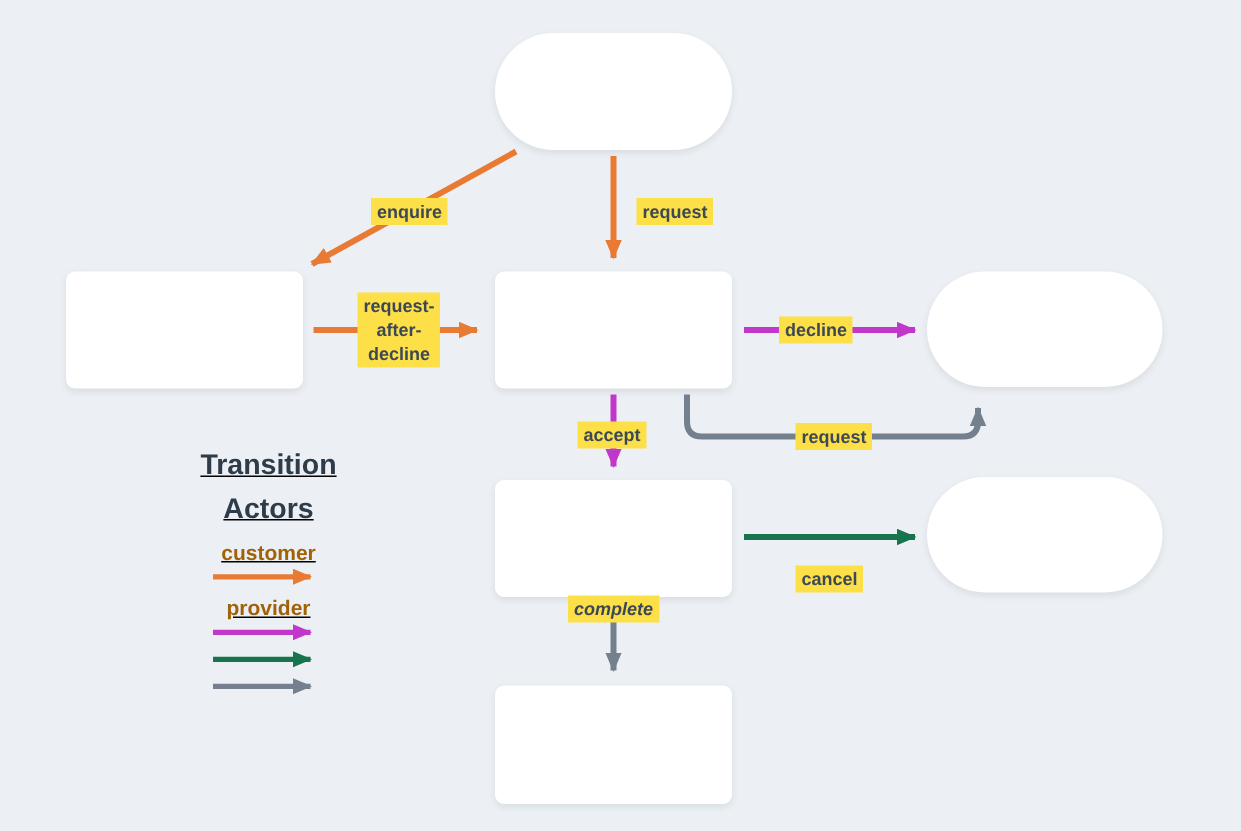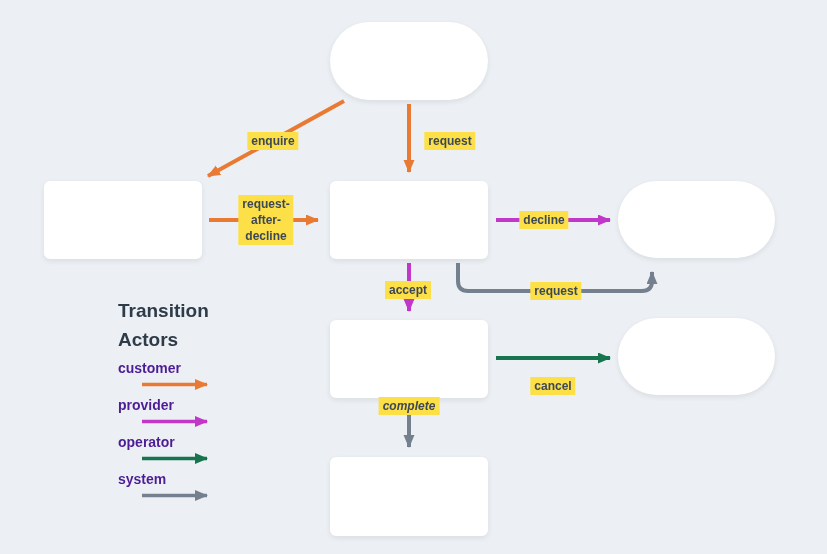--- a/index.html
+++ b/index.html
@@ -33,31 +33,32 @@
     font-weight:700;
     padding:1px 4px;
     white-space:nowrap;
     text-align:center;
     line-height:16px;
   }
   .legend{
     position:absolute;
     left:118px;top:296px;
     width:122px;
-    text-align:left;
+    text-align:center;
+    text-decoration:underline;
   }
   .legend-title{
     color:#2E3B49;
     font-size:19px;
     font-weight:700;
     line-height:29px;
   }
   .legend-item{margin-top:5px;}
   .legend-item-label{
-    color:#4c1d95;
+    color:#a16207;
     font-size:14px;
     font-weight:700;
     line-height:18px;
     margin-bottom:1px;
   }
   .legend-arrow{display:block;margin:0 auto;}
 </style>
 </head>
 <body>
 
@@ -124,27 +125,25 @@
     </div>
 
     <div class="legend-item">
       <div class="legend-item-label">provider</div>
       <svg class="legend-arrow" width="80" height="13">
         <line x1="3" y1="6.5" x2="68" y2="6.5" stroke-width="3.5" marker-end="url(#ah-provider)" stroke="#C137C9"></line>
       </svg>
     </div>
 
     <div class="legend-item">
-      <div class="legend-item-label">operator</div>
       <svg class="legend-arrow" width="80" height="13">
         <line x1="3" y1="6.5" x2="68" y2="6.5" stroke-width="3.5" marker-end="url(#ah-operator)" stroke="#17744E"></line>
       </svg>
     </div>
 
     <div class="legend-item">
-      <div class="legend-item-label">system</div>
       <svg class="legend-arrow" width="80" height="13">
         <line x1="3" y1="6.5" x2="68" y2="6.5" stroke-width="3.5" marker-end="url(#ah-system)" stroke="#75808E"></line>
       </svg>
     </div>
   </div>
 
 </div>
 
 </body></html>

